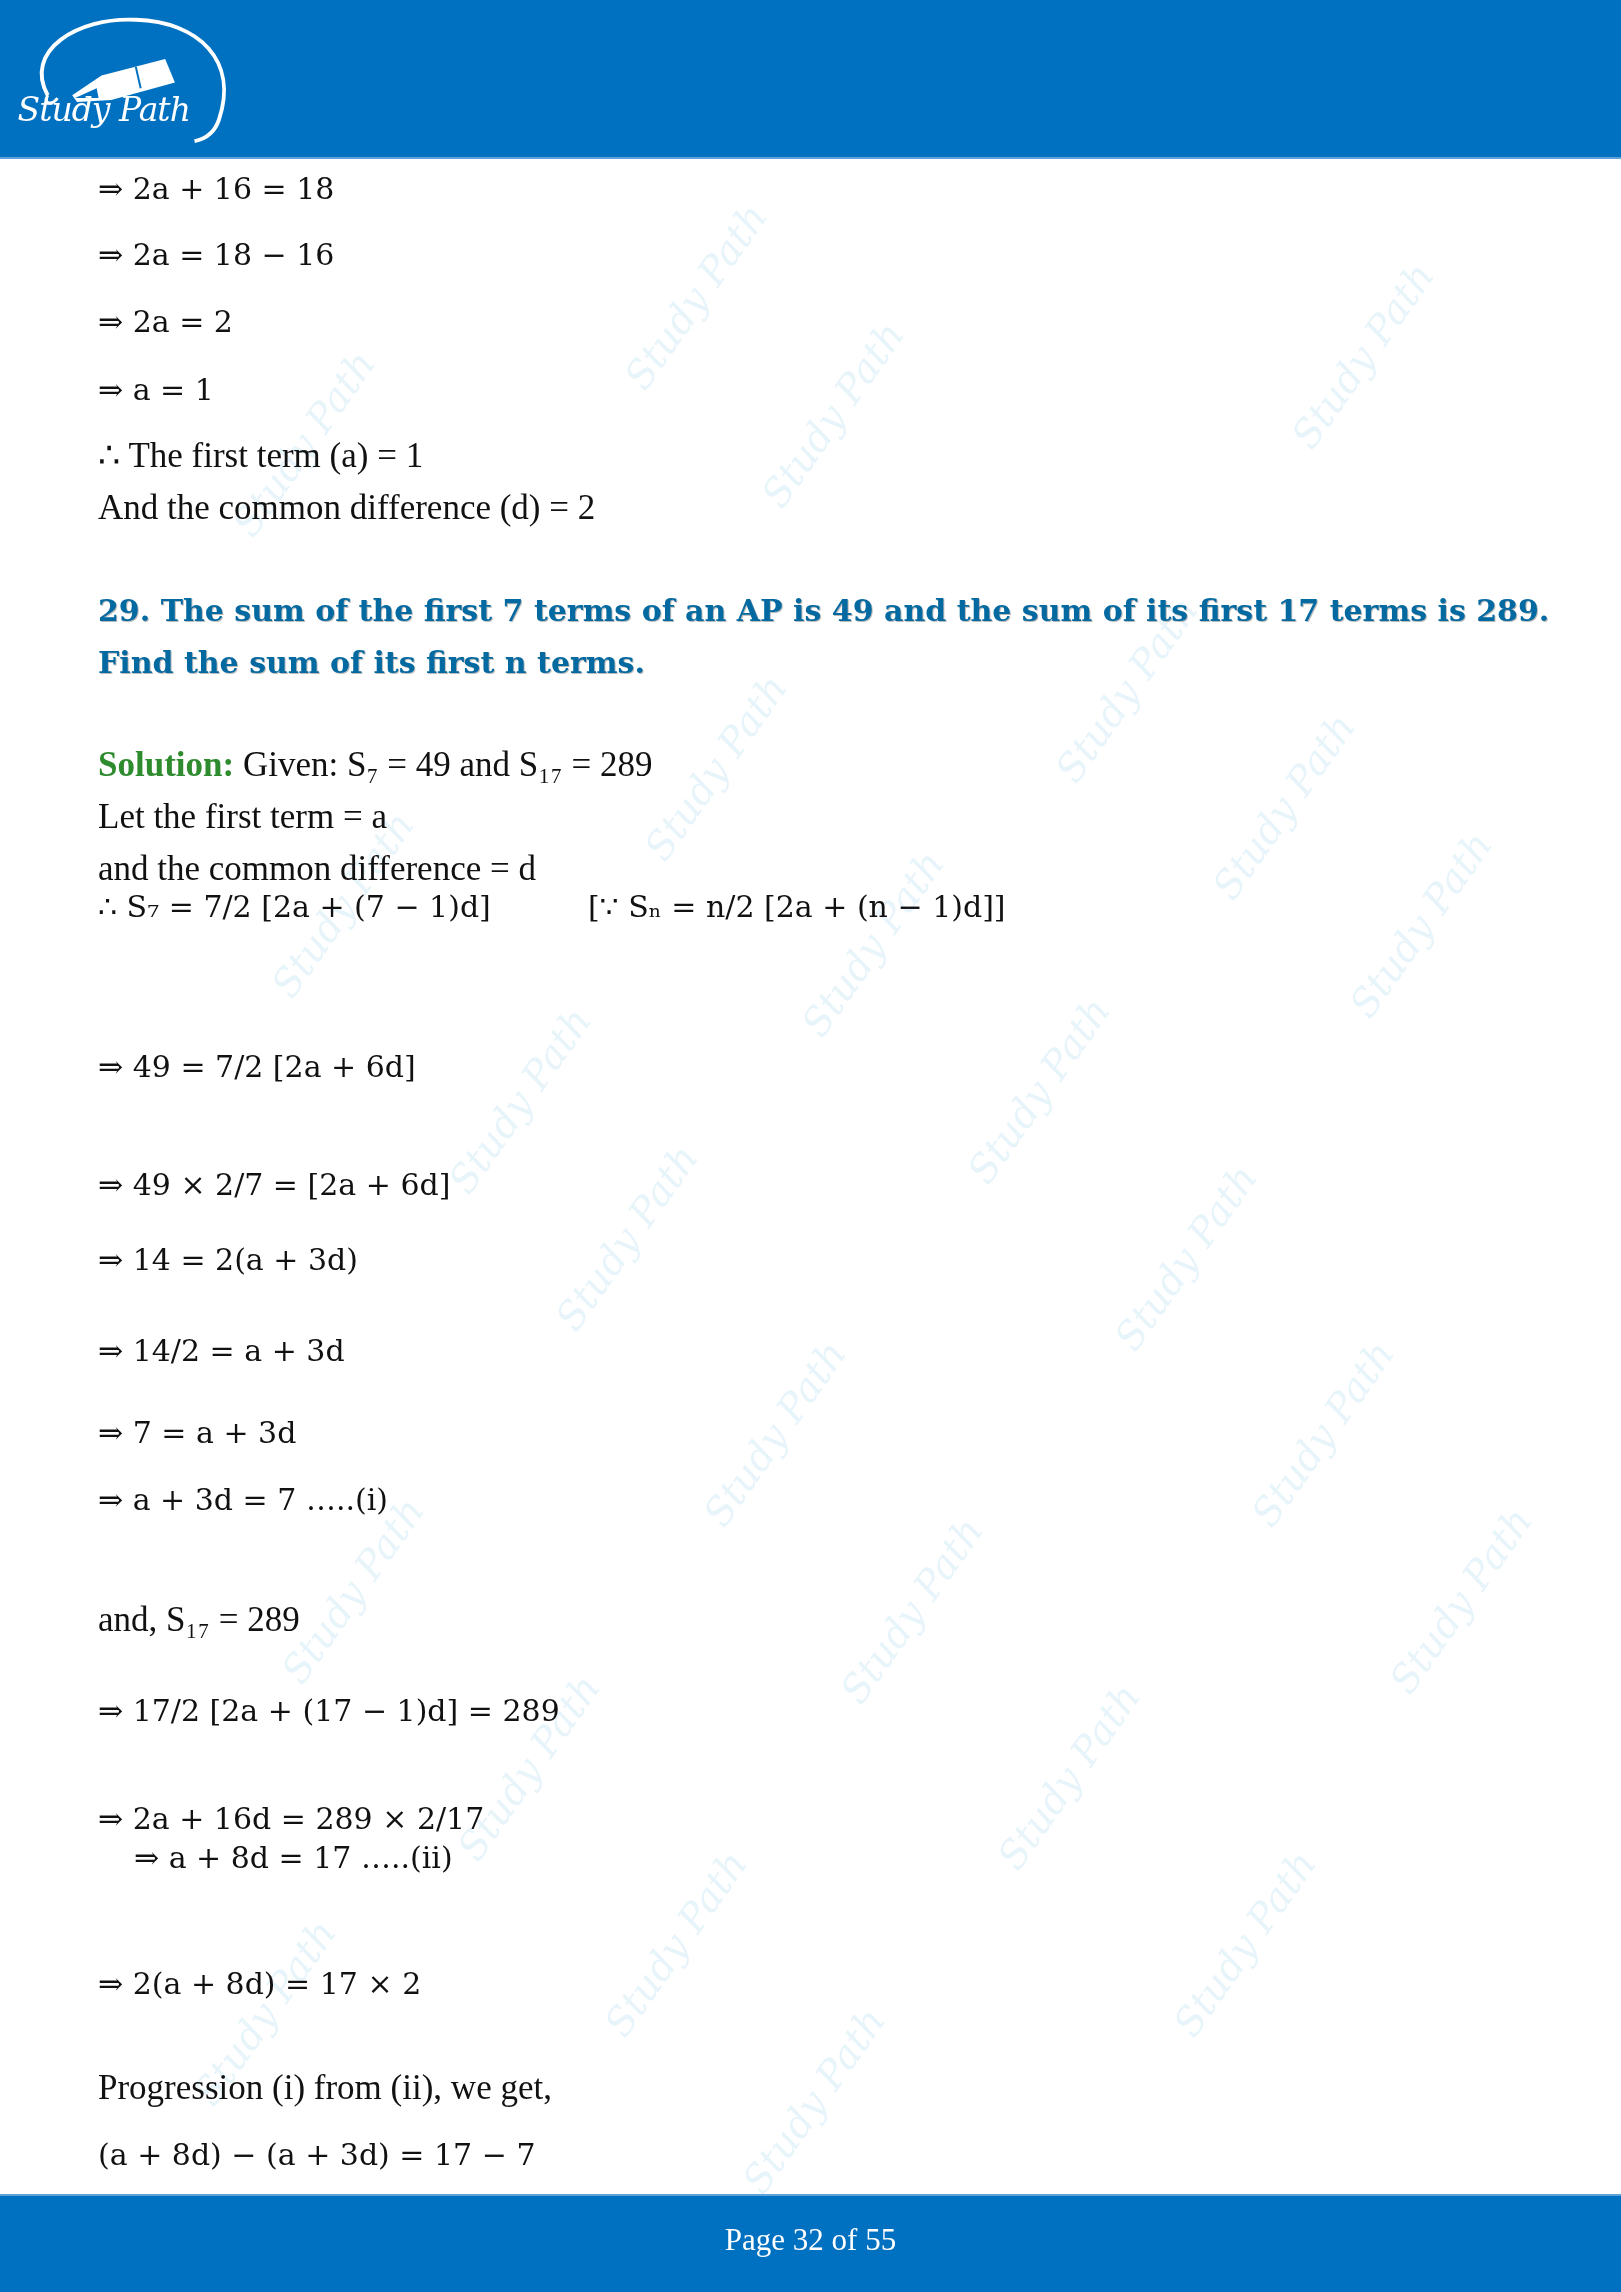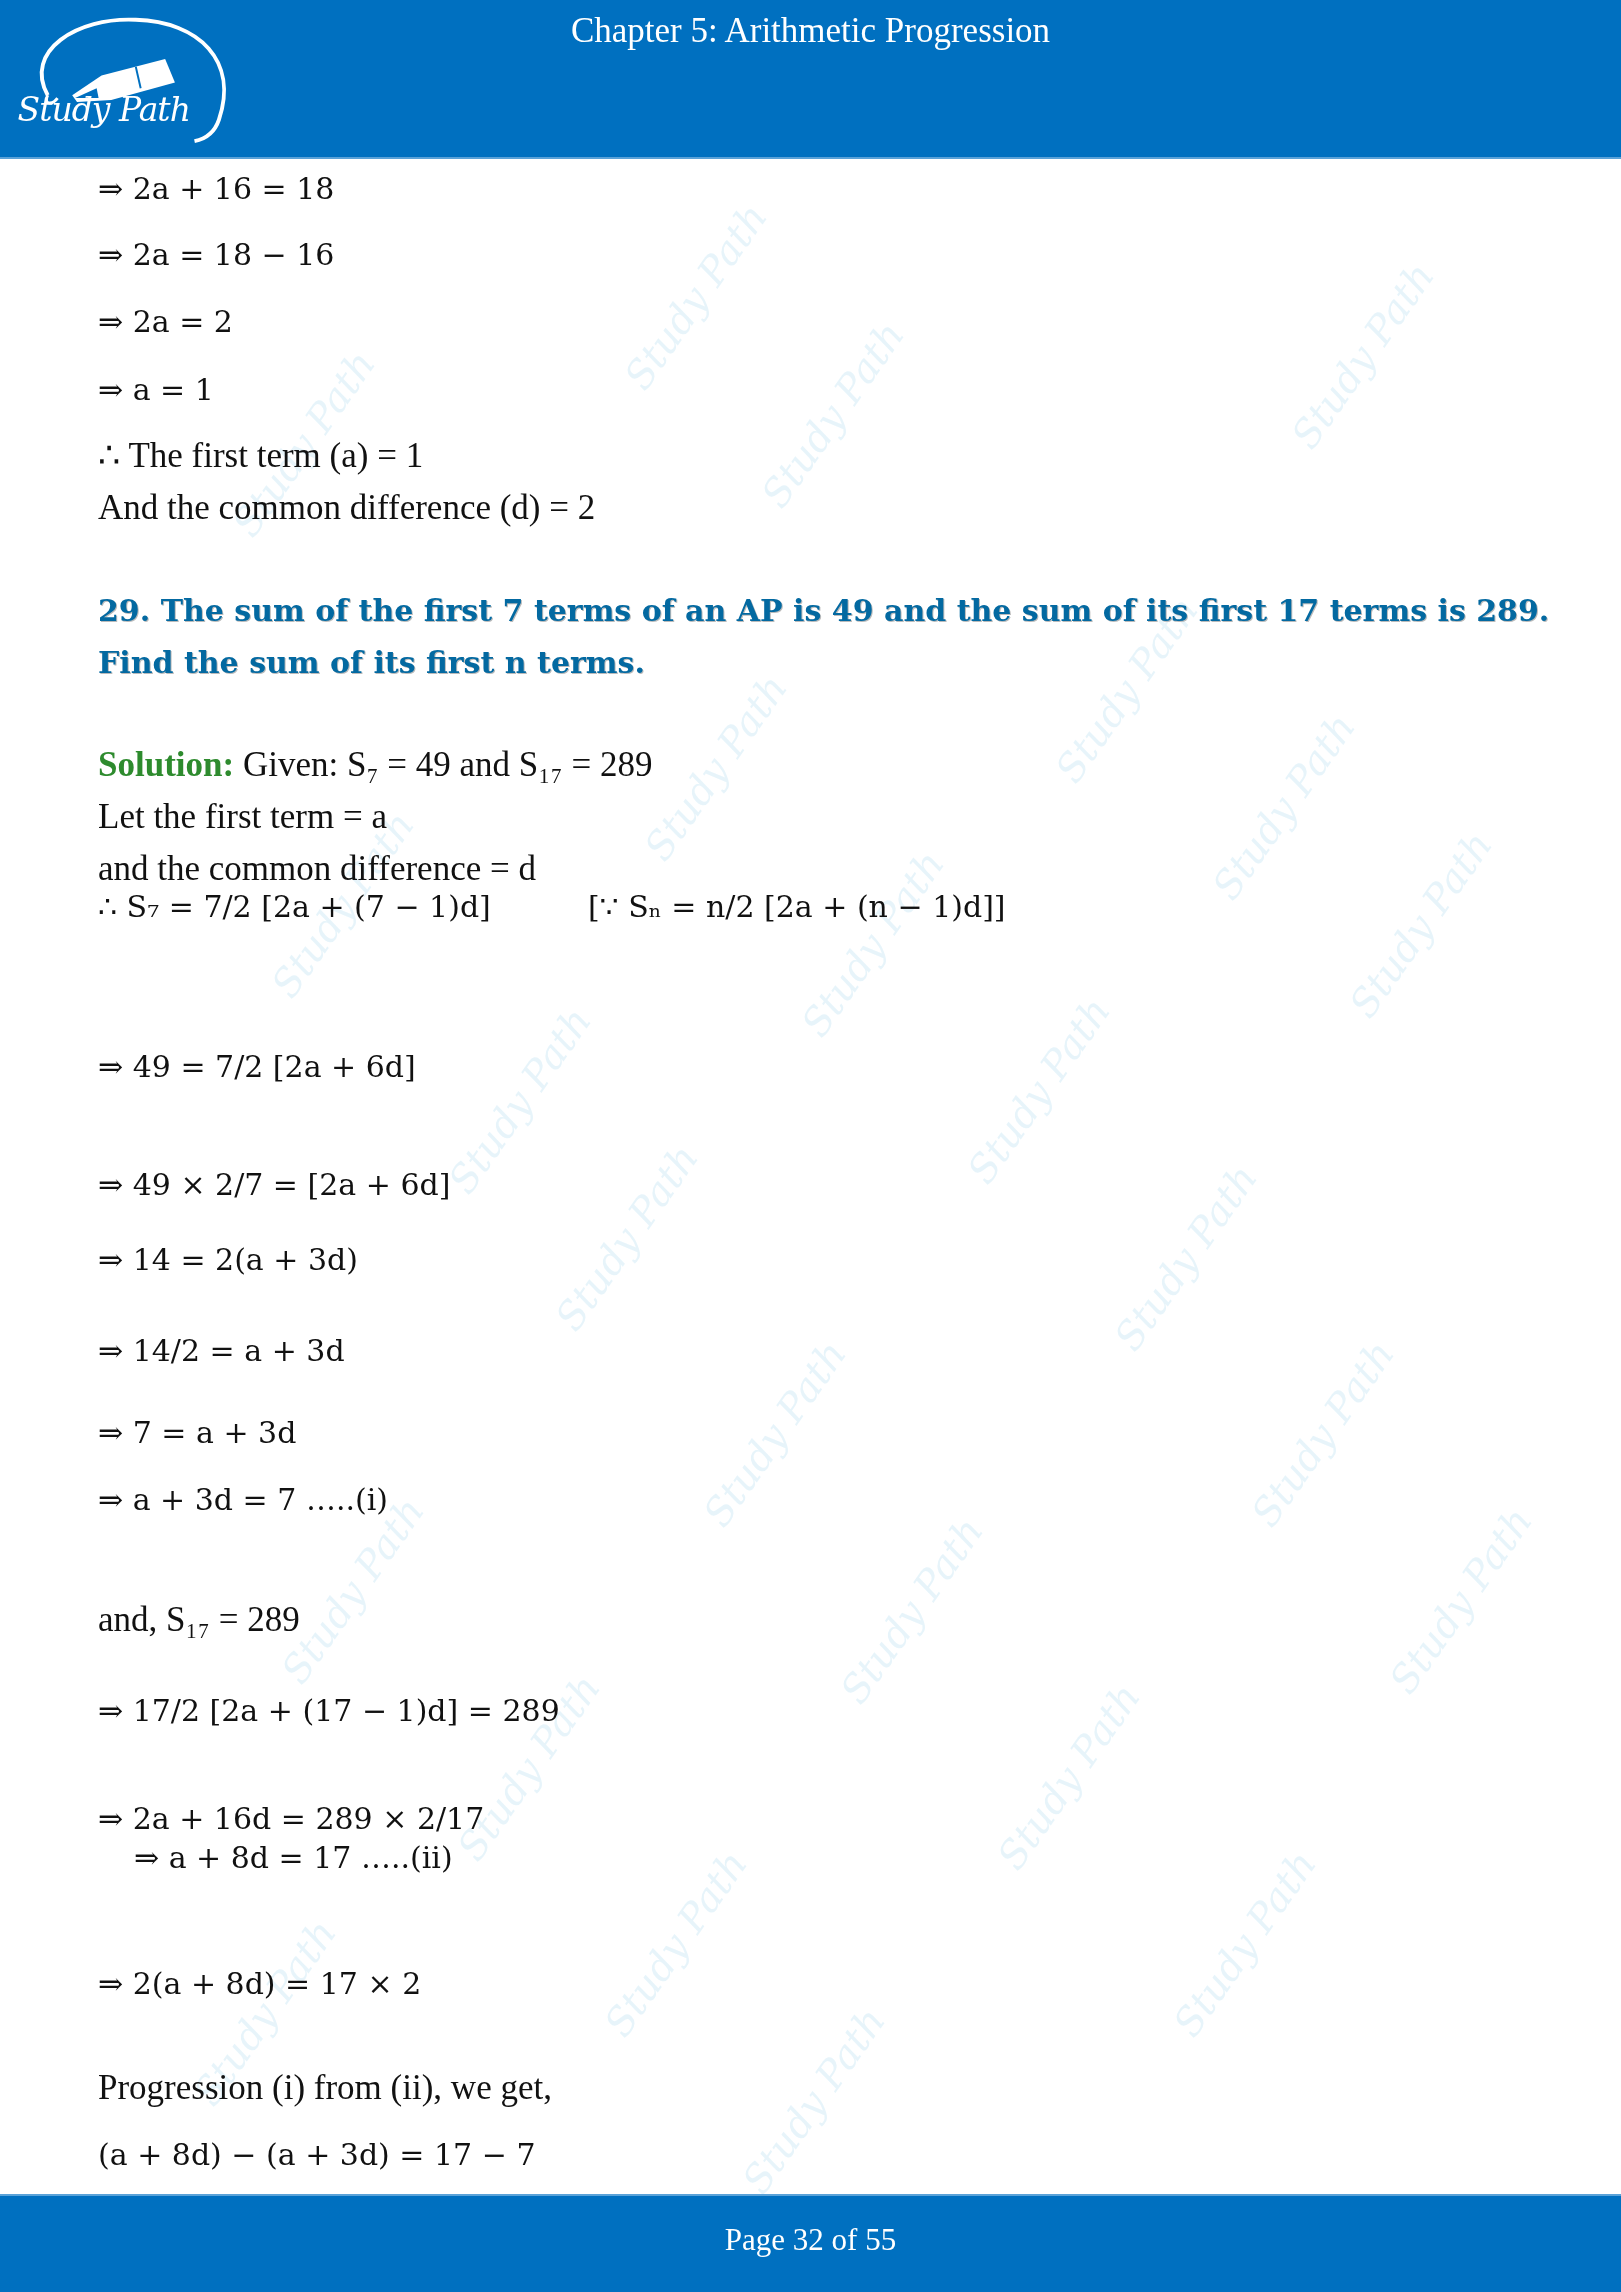--- a/index.html
+++ b/index.html
@@ -50,21 +50,20 @@
 <div class="header">
   <svg class="logo" viewBox="0 0 220 140">
     <path d="M30 85 C 5 40, 60 5, 120 8 C 185 10, 225 50, 205 110 C 200 125, 190 130, 180 132" fill="none" stroke="#fff" stroke-width="4"></path>
     <path d="M30 85 C 25 95, 35 95, 40 88" fill="none" stroke="#fff" stroke-width="3"></path>
     <polygon points="55,85 85,65 150,48 160,72 95,90 60,92" fill="#fff"></polygon>
     <polygon points="58,88 80,78 82,88" fill="#0070c0"></polygon>
     <line x1="120" y1="56" x2="125" y2="78" stroke="#0070c0" stroke-width="2"></line>
   </svg>
   <div class="logo-text">Study Path</div>
   <div class="header-titles">
-    <div>Chapter 5: Arithmetic Progression</div>
   </div>
 </div>
 
 <div class="wm" style="left:588px;top:274px;">Study Path</div>
 <div class="wm" style="left:1255px;top:333px;">Study Path</div>
 <div class="wm" style="left:196px;top:421px;">Study Path</div>
 <div class="wm" style="left:725px;top:392px;">Study Path</div>
 <div class="wm" style="left:1019px;top:667px;">Study Path</div>
 <div class="wm" style="left:608px;top:745px;">Study Path</div>
 <div class="wm" style="left:1176px;top:784px;">Study Path</div>

